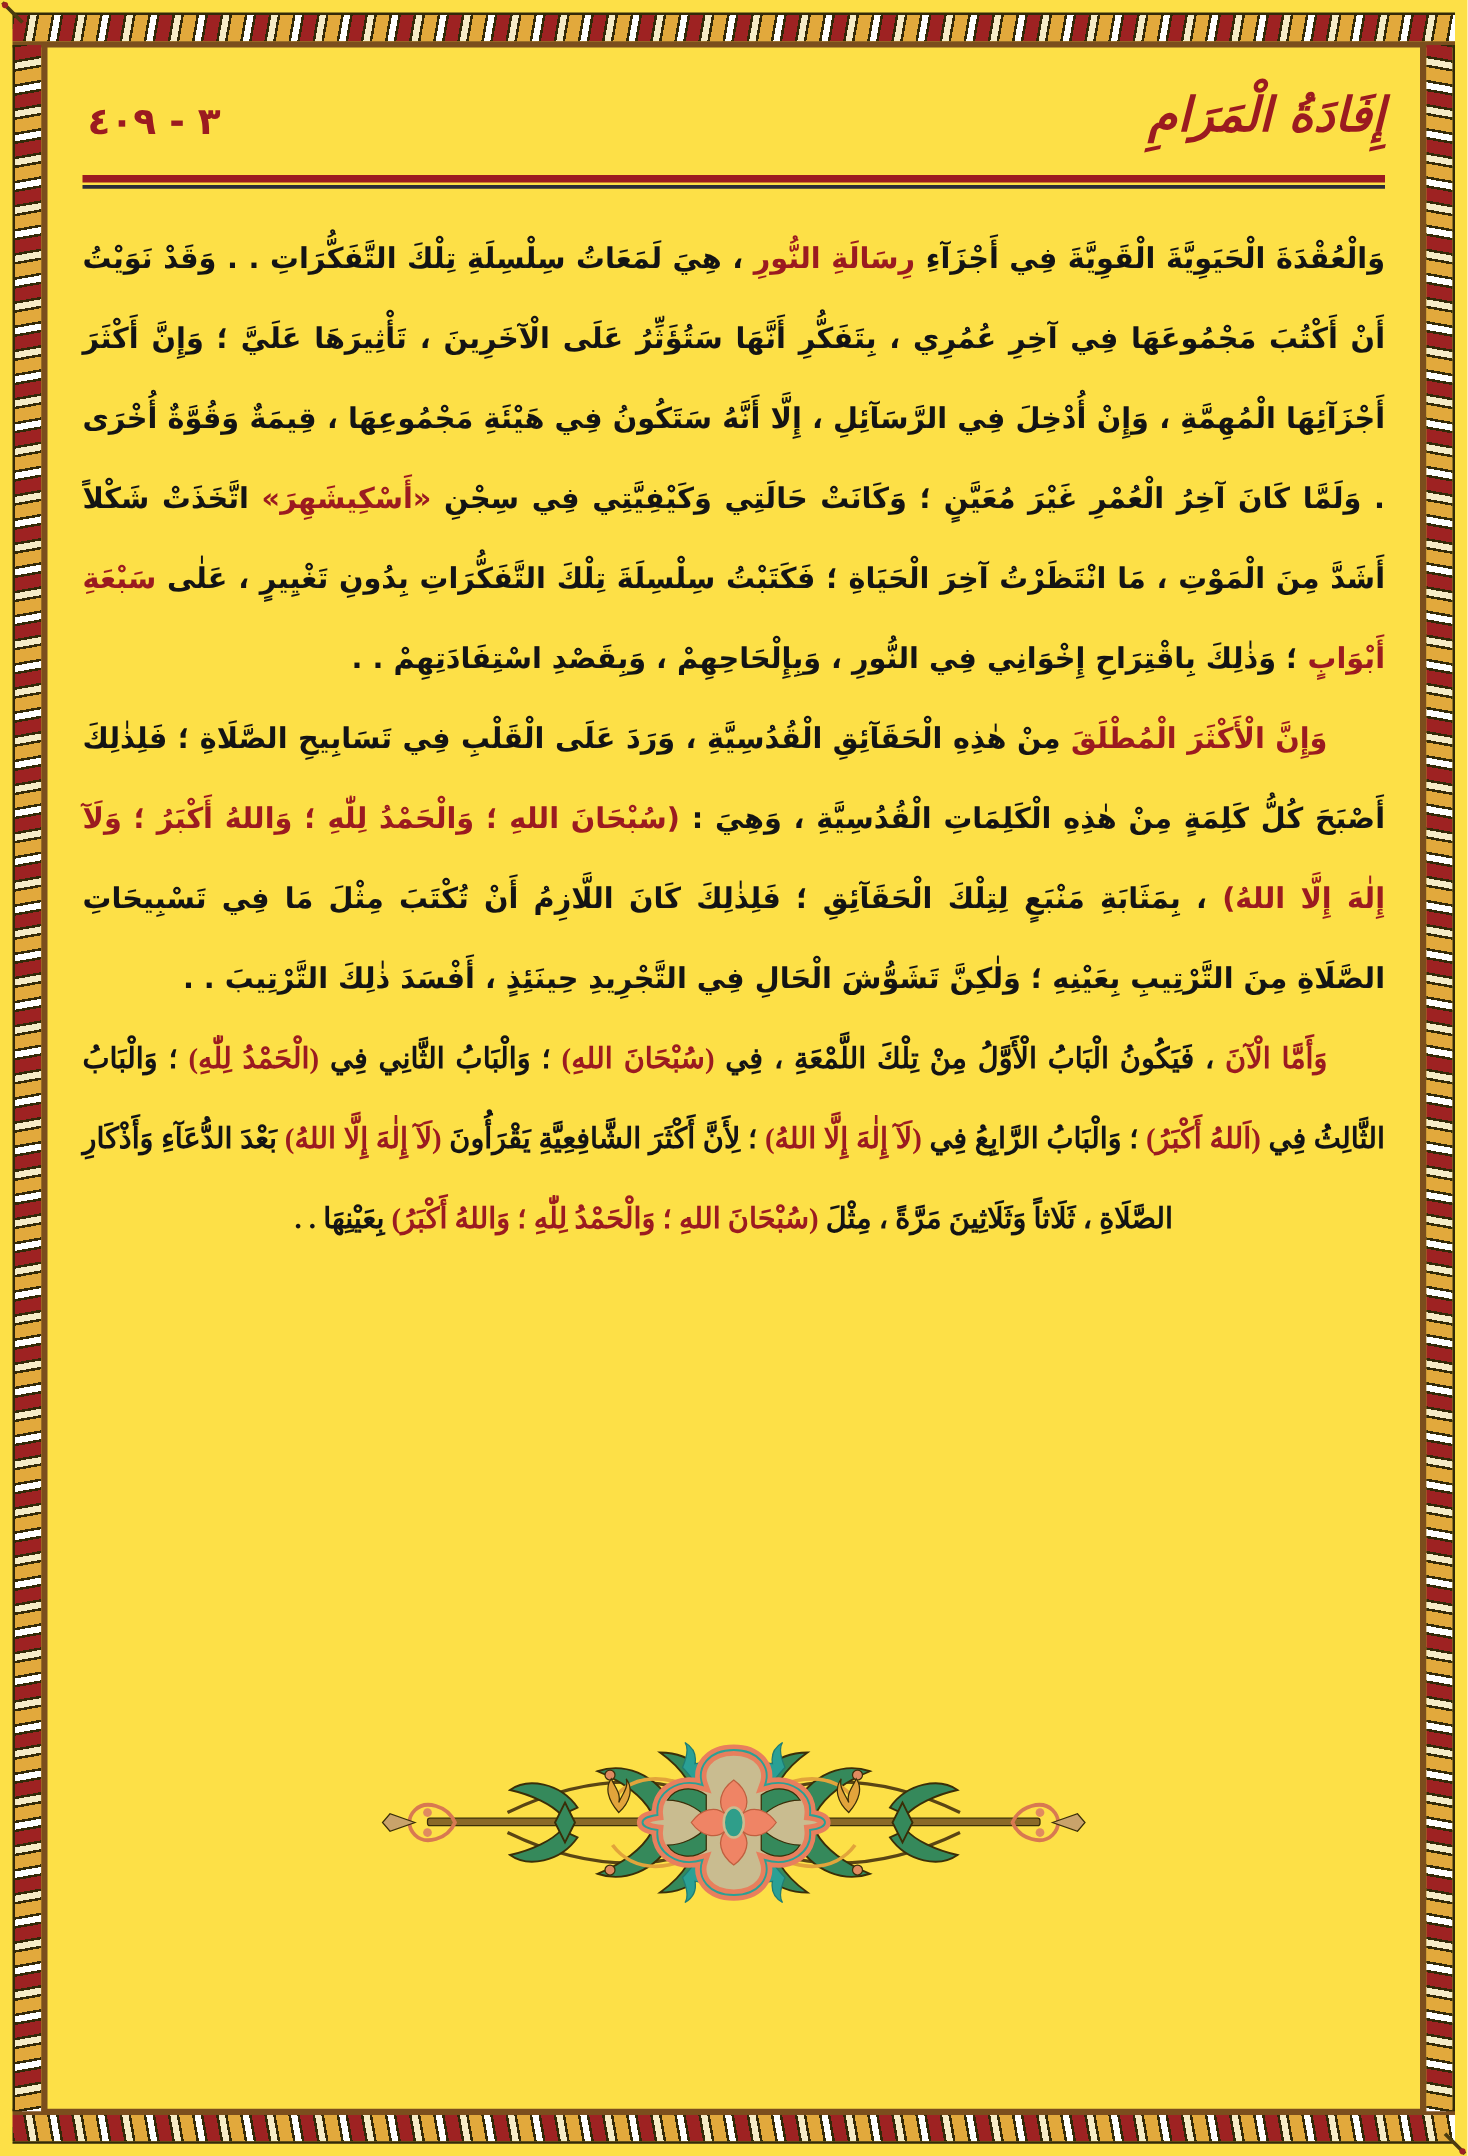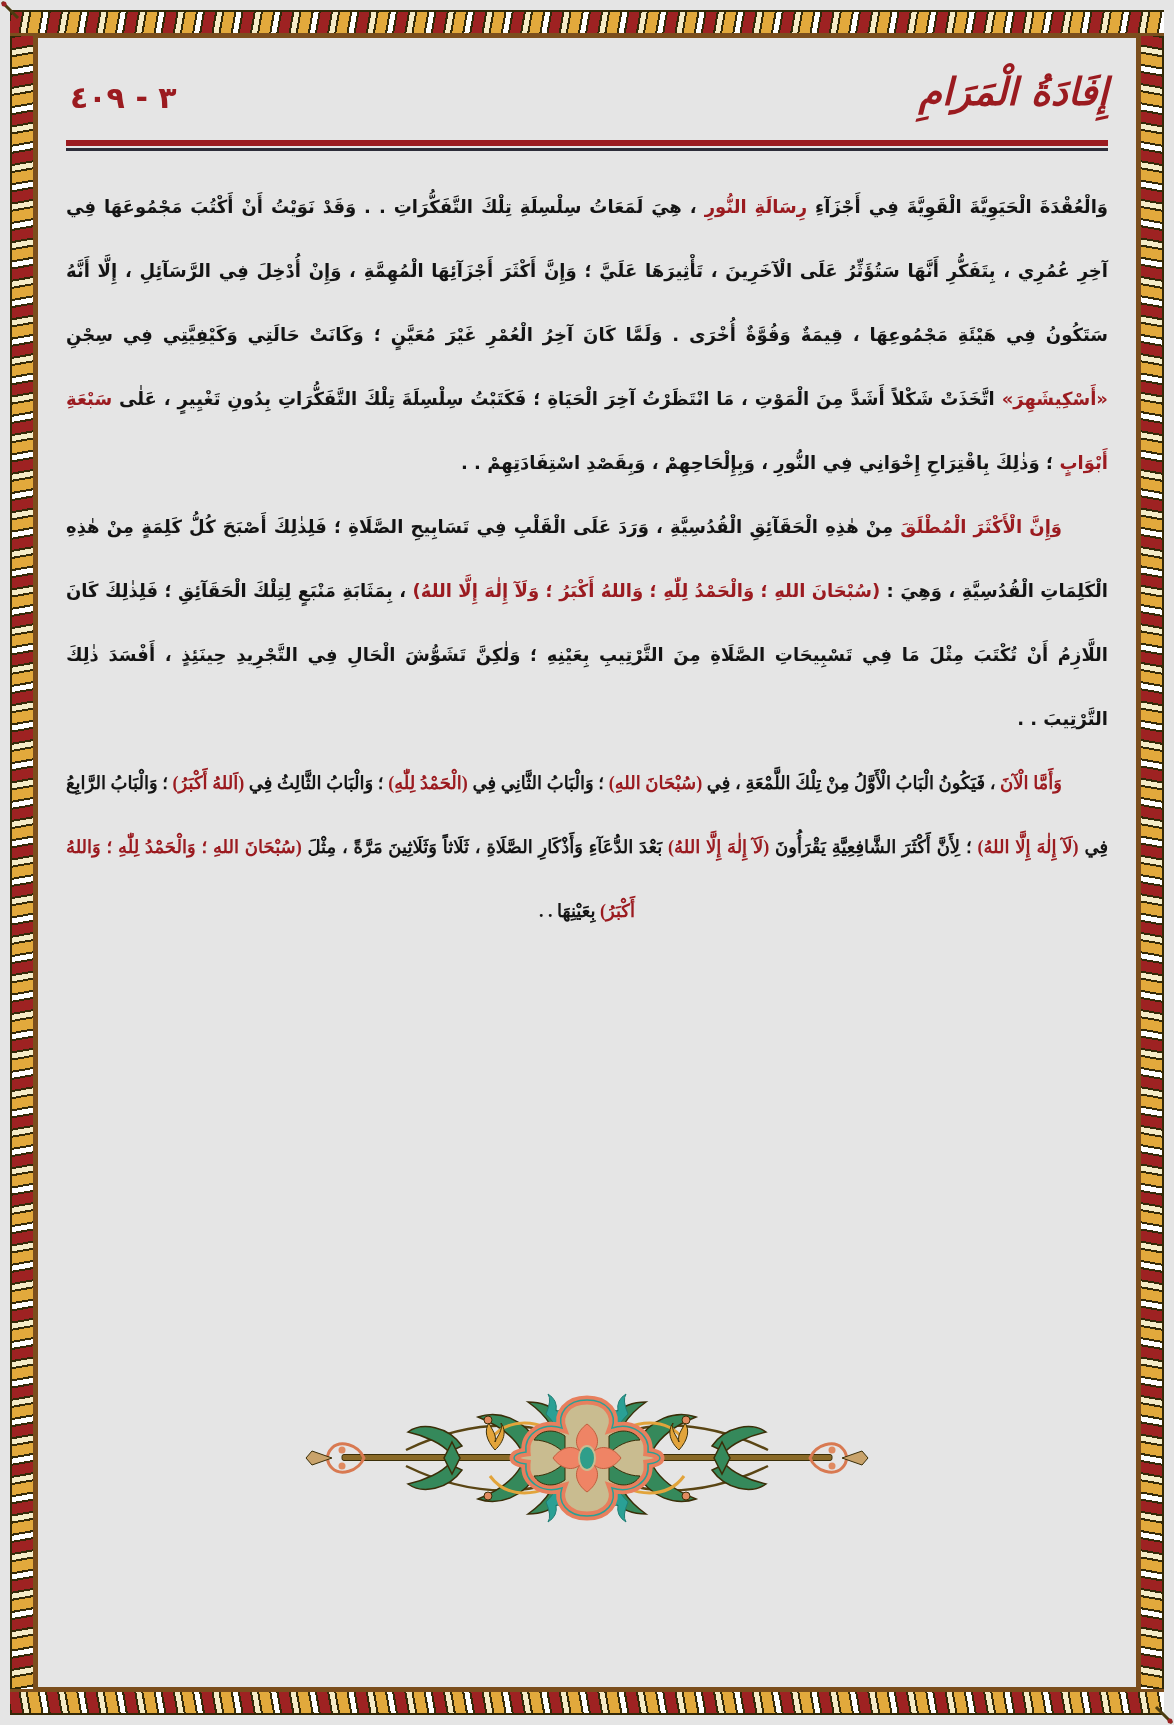--- a/index.html
+++ b/index.html
@@ -1,17 +1,17 @@
 <!DOCTYPE html>
 <html lang="ar" dir="rtl" style="--accent-red: #9b1b20; --text-black: #141414; --border-red: #9e2222; --border-gold: #e2a93c; --border-cream: #f6ecc7; --border-outline: #332908; --border-brown: #7b4e1d; --ornament-green: #35895b; --ornament-salmon: #e8795a; --ornament-teal: #2aa095; --ornament-tan: #c9bc90;"><head>
 <meta charset="utf-8">
 <style>
   html,body { margin:0; padding:0; background:#ffffff; }
   .page {
-    position:relative; width:1174px; height:1725px; background:#e5e5e5;
+    position:relative; width:1174px; height:1725px; background:#fde047;
     overflow:hidden; font-family:"DejaVu Sans", sans-serif;
   }
   
   .frame { position:absolute; box-sizing:border-box; }
   .f-top, .f-bottom {
     left:10px; right:10px; height:28px;
     background:repeating-linear-gradient(100deg,
       #332908 0 2px, #9e2222 2px 12px, #332908 12px 14px,
       #f6ecc7 14px 19px, #332908 19px 21px, #e2a93c 21px 31px,
       #332908 31px 33px, #ffffff 33px 38px);
@@ -49,21 +49,21 @@
   .title {
     text-align:right; padding-top:12px;
     color:var(--accent-red,#9b1b20); font-size:38px; font-weight:bold;font-style:italic;
   }
   .rules { margin-top:4px; }
   .rule-red  { height:6px; background:var(--accent-red,#9b1b20); }
   .rule-dark { height:3px; background:#2c2c38; margin-top:2px; }
 
   .body-text {
     direction:rtl; margin-top:24px;
-    color:#141414; font-size:18px; font-weight:bold; line-height:64px;
+    color:#141414; font-size:23px; font-weight:bold; line-height:64px;
     text-align:justify;
   }
   .body-text p { margin:0; }
   .par.indent { text-indent:46px; }
   .par.center-last { text-align-last:center;font-family:Liberation Serif, serif; }
   .hl { color:var(--accent-red,#9b1b20); }
 
   .ornament {
     position:absolute; left:50%; top:1390px; transform:translateX(-50%);
   }

